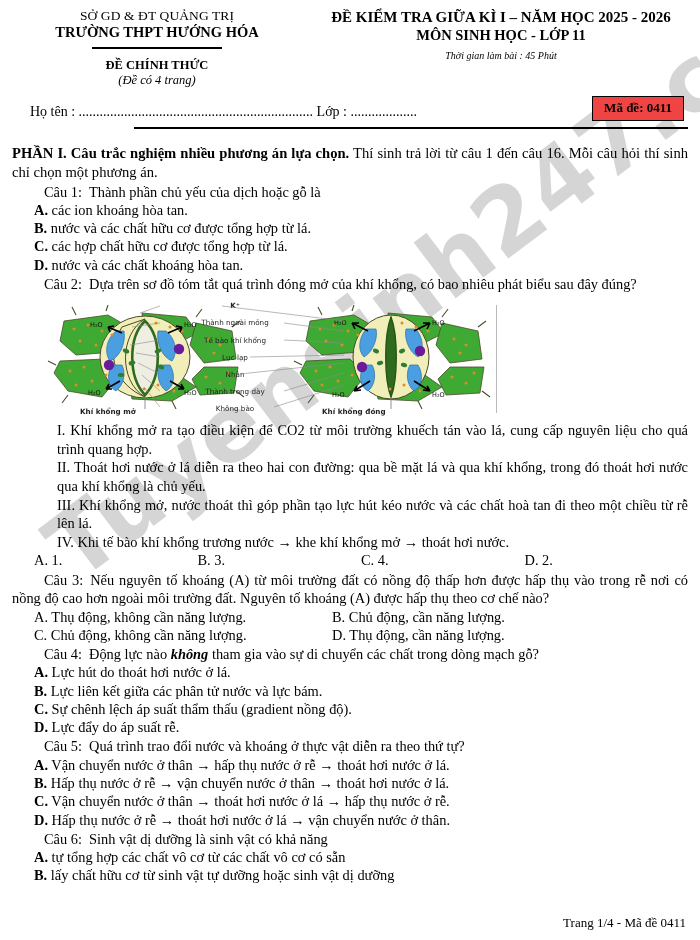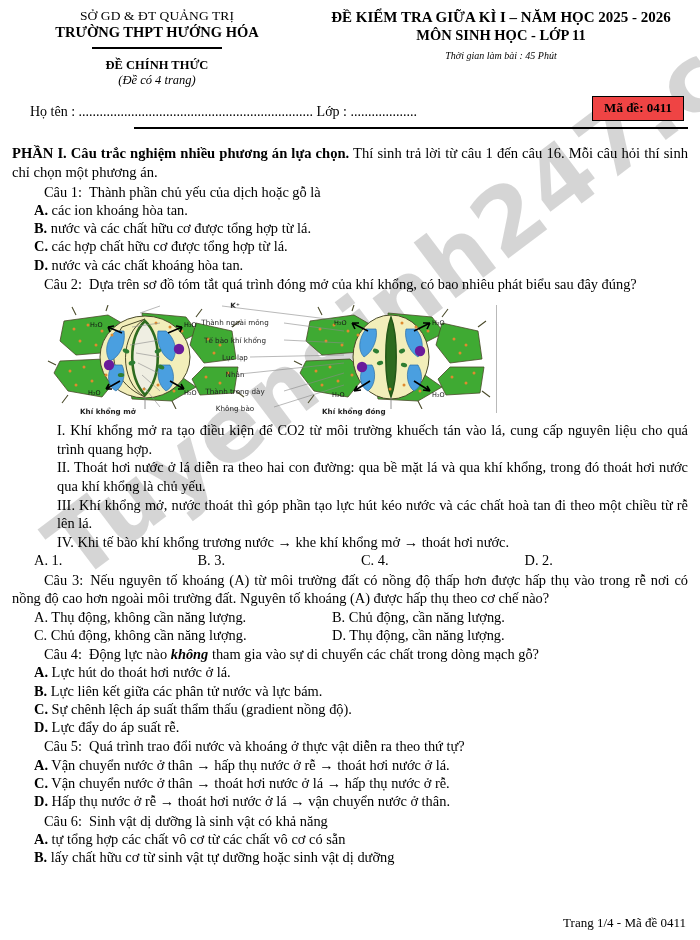--- a/index.html
+++ b/index.html
@@ -463,20 +463,21 @@
     </div>
     <div class="opt"><span class="ltr">A.</span> <span>Lực hút do thoát hơi nước ở lá.</span></div>
     <div class="opt"><span class="ltr">B.</span> <span>Lực liên kết giữa các phân tử nước và lực bám.</span></div>
     <div class="opt"><span class="ltr">C.</span> <span>Sự chênh lệch áp suất thẩm thấu (gradient nồng độ).</span></div>
     <div class="opt"><span class="ltr">D.</span> <span>Lực đẩy do áp suất rễ.</span></div>
 
     <div class="q">
       <span class="q-label">Câu 5:</span><span class="q-gap"></span><span>Quá trình trao đổi nước và khoáng ở thực vật diễn ra theo thứ tự?</span>
     </div>
     <div class="opt"><span class="ltr">A.</span> <span>Vận chuyển nước ở thân → hấp thụ nước ở rễ → thoát hơi nước ở lá.</span></div>
+    <div class="opt"><span class="ltr">B.</span> <span>Hấp thụ nước ở rễ → vận chuyển nước ở thân → thoát hơi nước ở lá.</span></div>
     <div class="opt"><span class="ltr">C.</span> <span>Vận chuyển nước ở thân → thoát hơi nước ở lá →  hấp thụ nước ở rễ.</span></div>
     <div class="opt"><span class="ltr">D.</span> <span>Hấp thụ nước ở rễ → thoát hơi nước ở lá →  vận chuyển nước ở thân.</span></div>
 
     <div class="q">
       <span class="q-label">Câu 6:</span><span class="q-gap"></span><span>Sinh vật dị dưỡng là sinh vật có khả năng</span>
     </div>
     <div class="opt"><span class="ltr">A.</span> <span>tự tổng hợp các chất vô cơ từ các chất vô cơ có sẵn</span></div>
     <div class="opt"><span class="ltr">B.</span> <span>lấy chất hữu cơ từ sinh vật tự dưỡng hoặc sinh vật dị dưỡng</span></div>
 
   </div>

